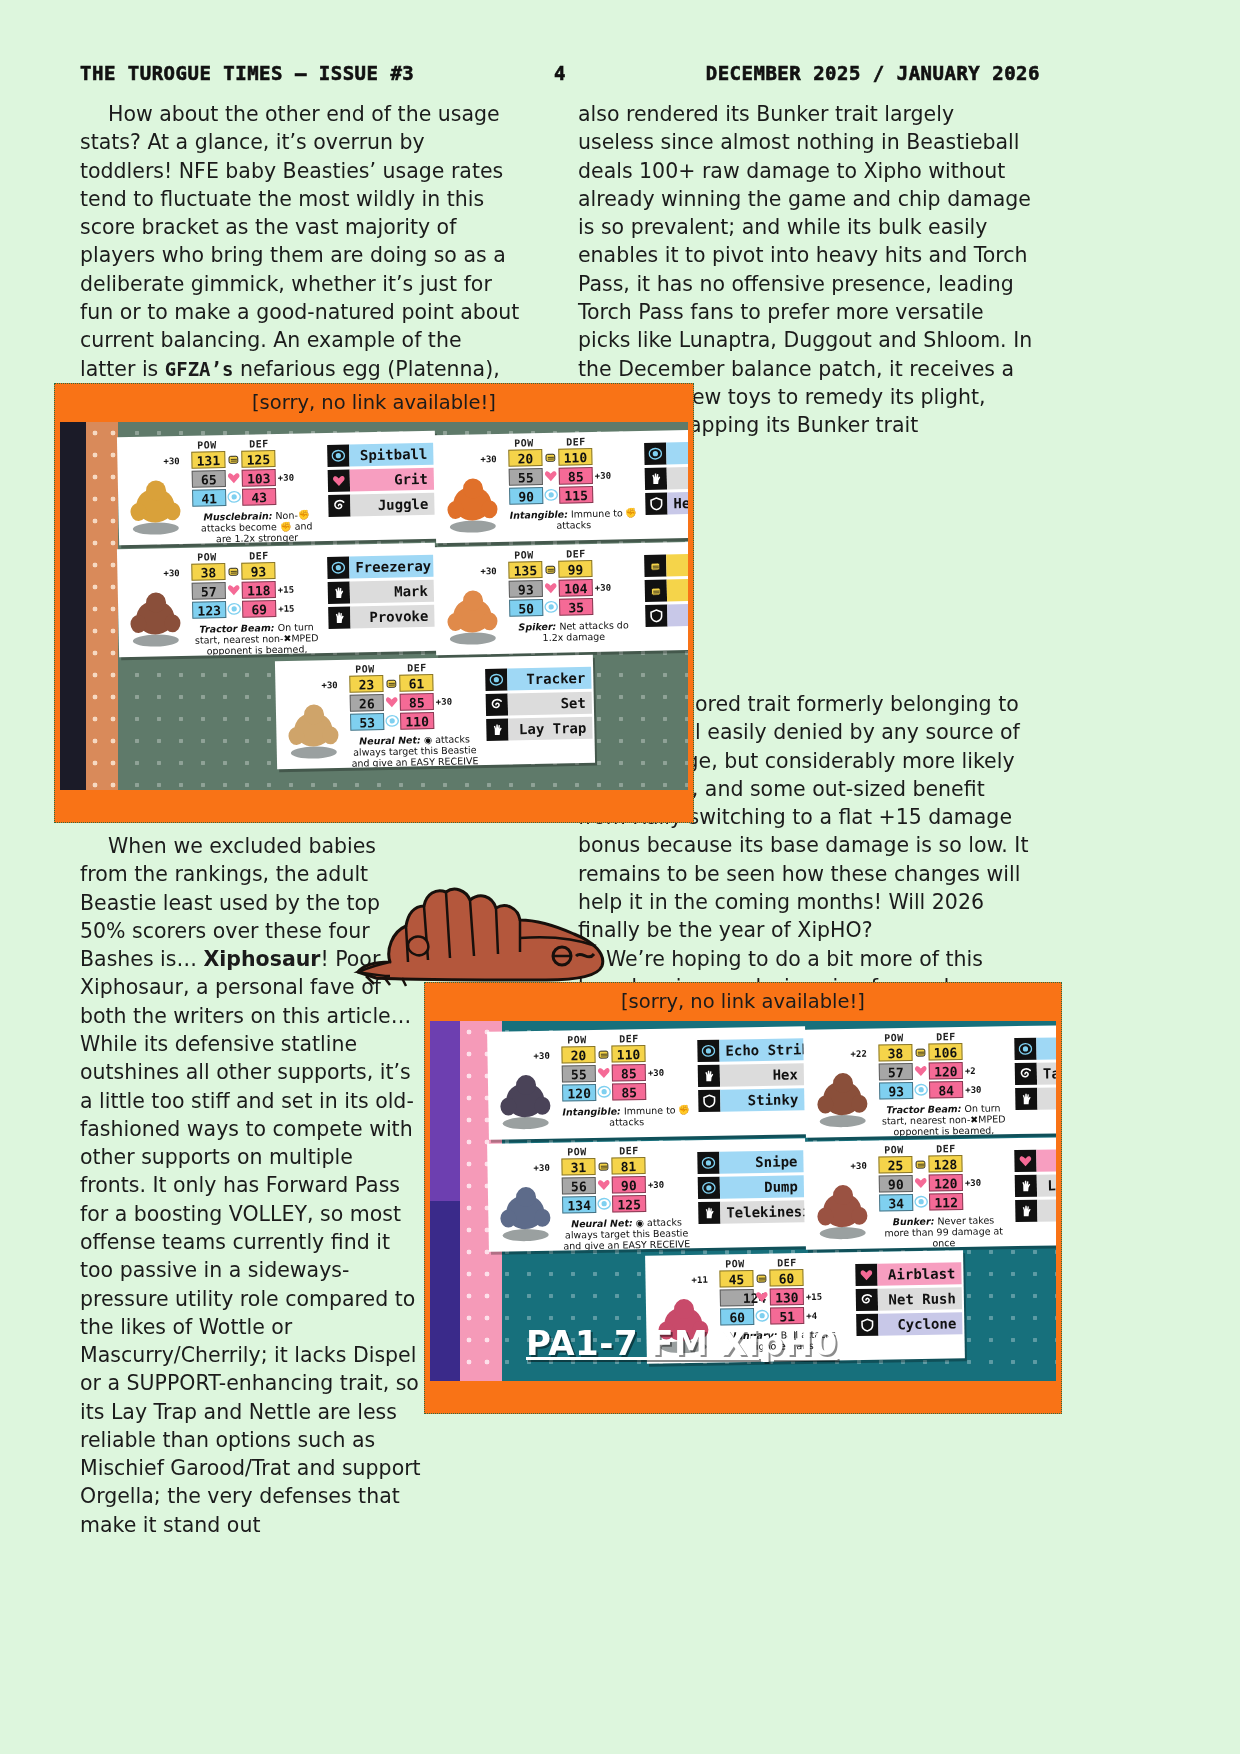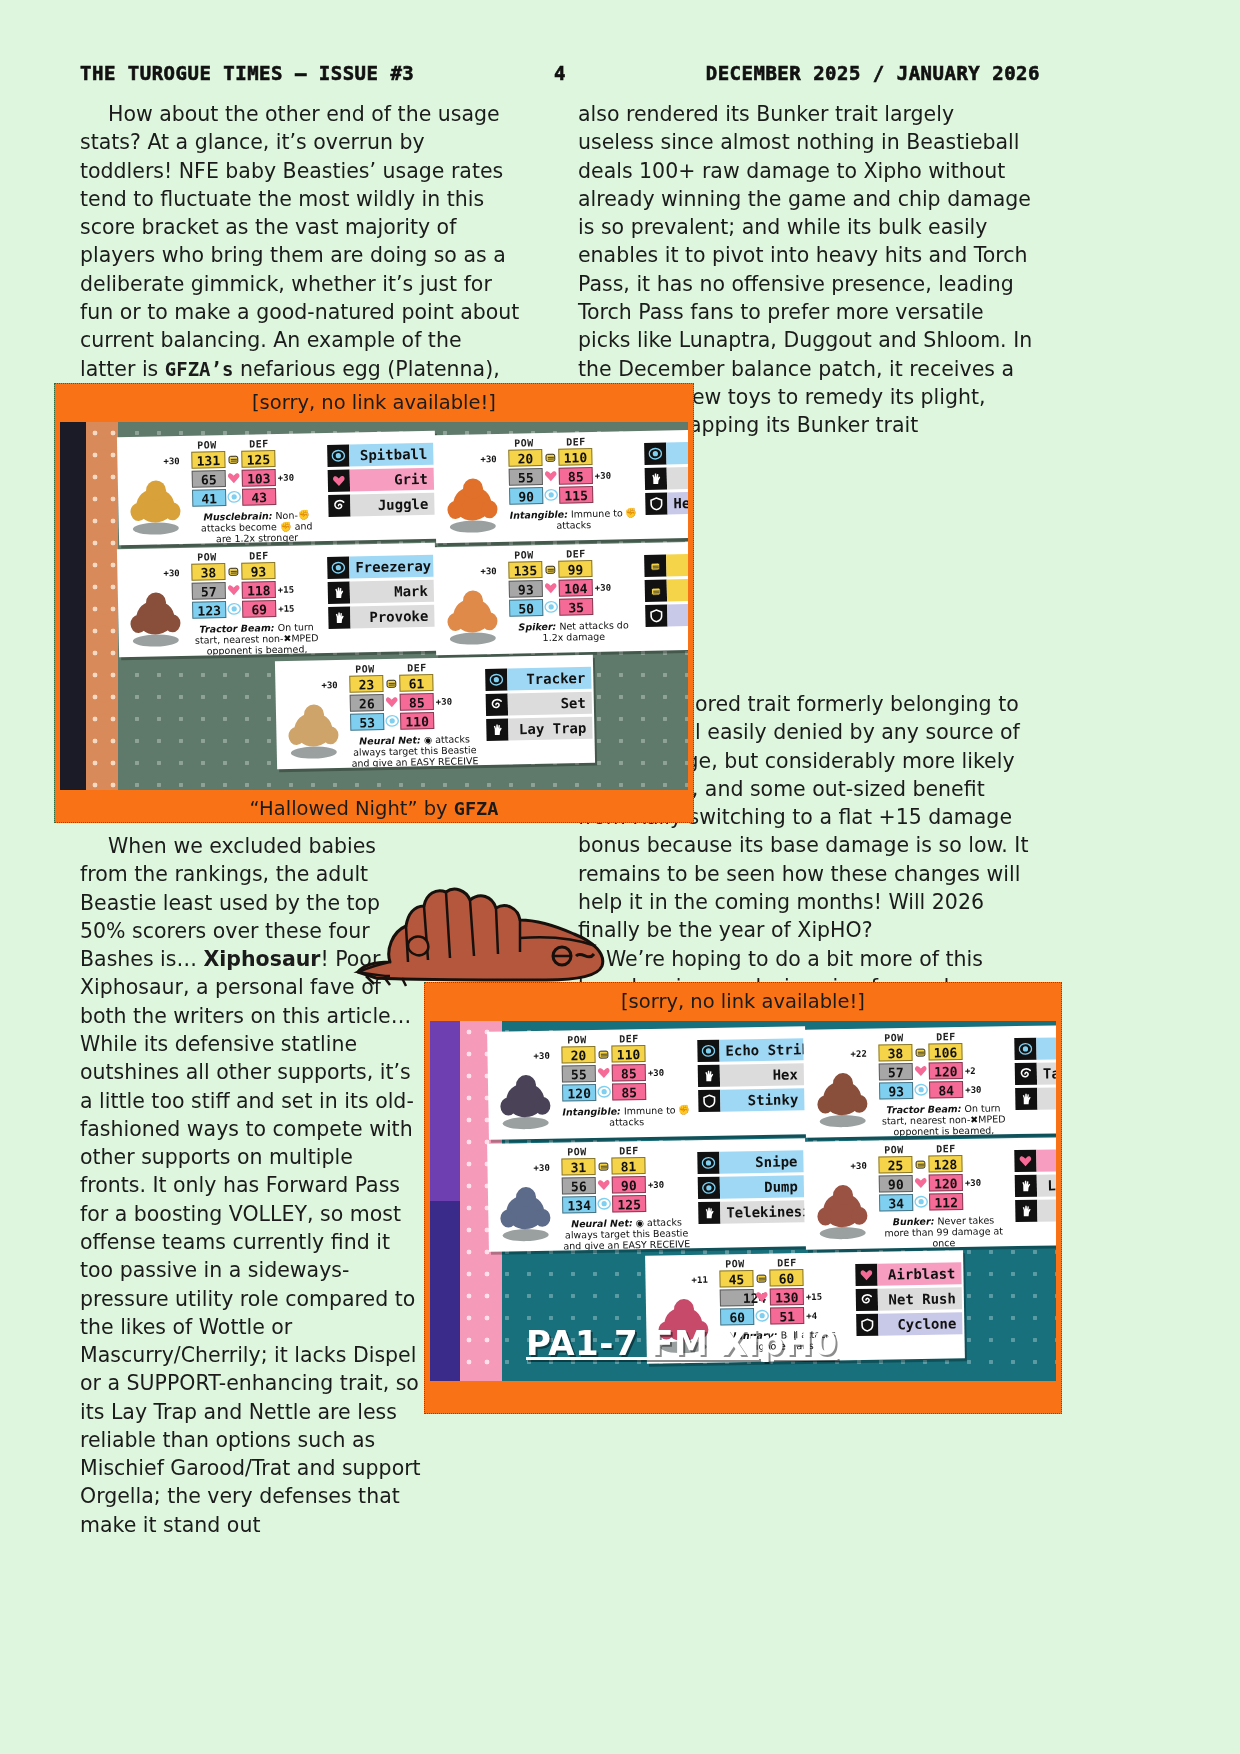--- a/index.html
+++ b/index.html
@@ -495,21 +495,20 @@
               <span class="mico">
                 <svg width="14" height="14" viewBox="0 0 16 16">
                   <path d="M5 14 L5 7 L4 4 L5.5 3.5 L6.5 6.5 L7 2 L8.5 2 L8.8 6.5 L9.6 2.6 L11 3 L10.6 7 L12 5.5 L13 6.6 L11 10 L10.5 14 Z" fill="#fff"></path>
                 </svg>
               </span>
               <span class="mlabel m-gray">Lay Trap</span>
             </div>
           </div>
         </div>
       </div>
-    <div class="fig-cap"><span>“Hallowed Night” by </span><span class="mono">GFZA</span></div>
   </div>
 
   <div class="figure" id="fig2" style="left:424px;top:982px;width:638px;height:432px;">
     <div class="fig-link">[sorry, no link available!]</div>
     <div class="shot" id="shot2" style="width: 626px; height: 360px; background: rgb(23, 112, 124);">
         <div class="bgfield" style="background: rgb(23, 112, 124);"></div>
         <div class="dots"></div>
         <div style="position: absolute; left: 0px; top: 0px; width: 52px; height: 360px; background: linear-gradient(rgb(109, 63, 176) 0px, rgb(109, 63, 176) 180px, rgb(58, 42, 138) 180px, rgb(58, 42, 138) 360px);"></div>
         <div style="position: absolute; left: 30px; top: 0px; width: 42px; height: 360px; background: radial-gradient(circle, rgb(253, 224, 234) 2.4px, transparent 2.6px) 0% 0% / 18px 22px rgb(245, 154, 184);"></div>
         <div class="card" style="left: 58px; top: 8px; width: 318px; height: 108px; transform: rotate(-1deg);">

